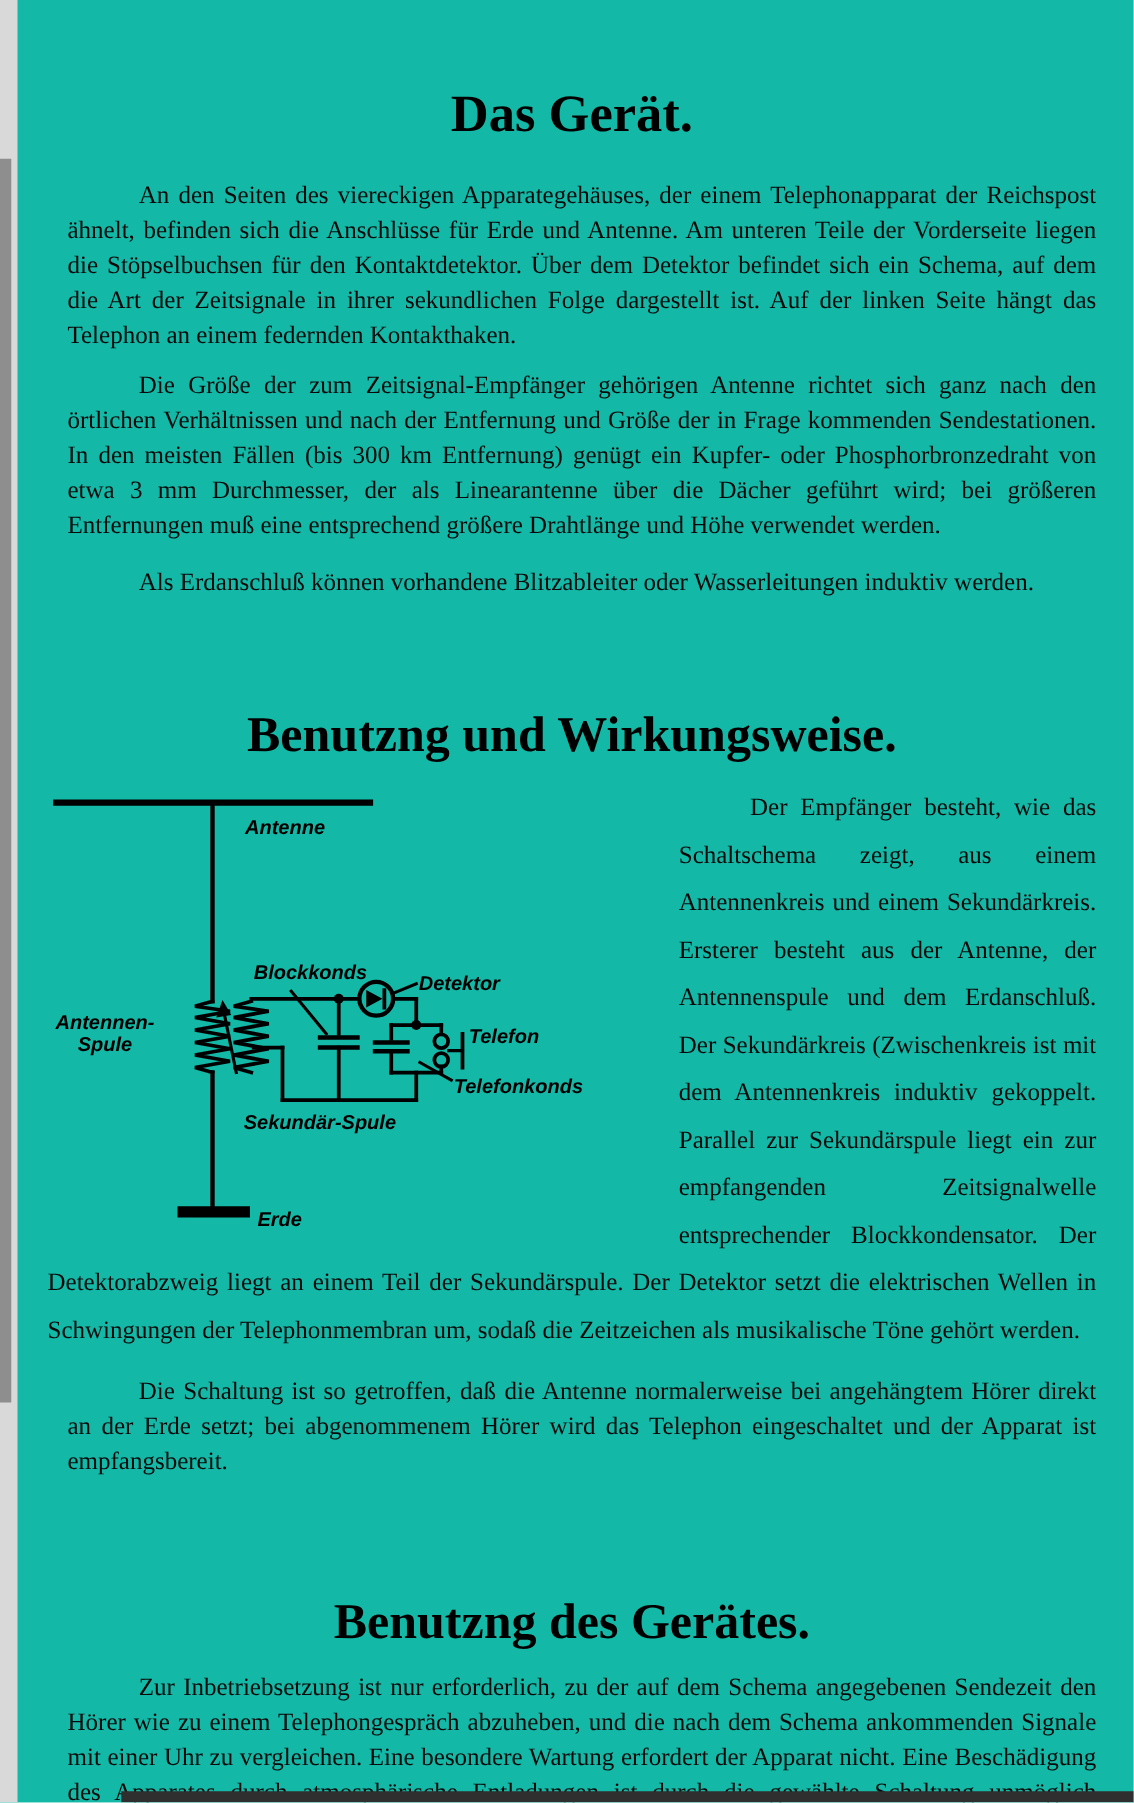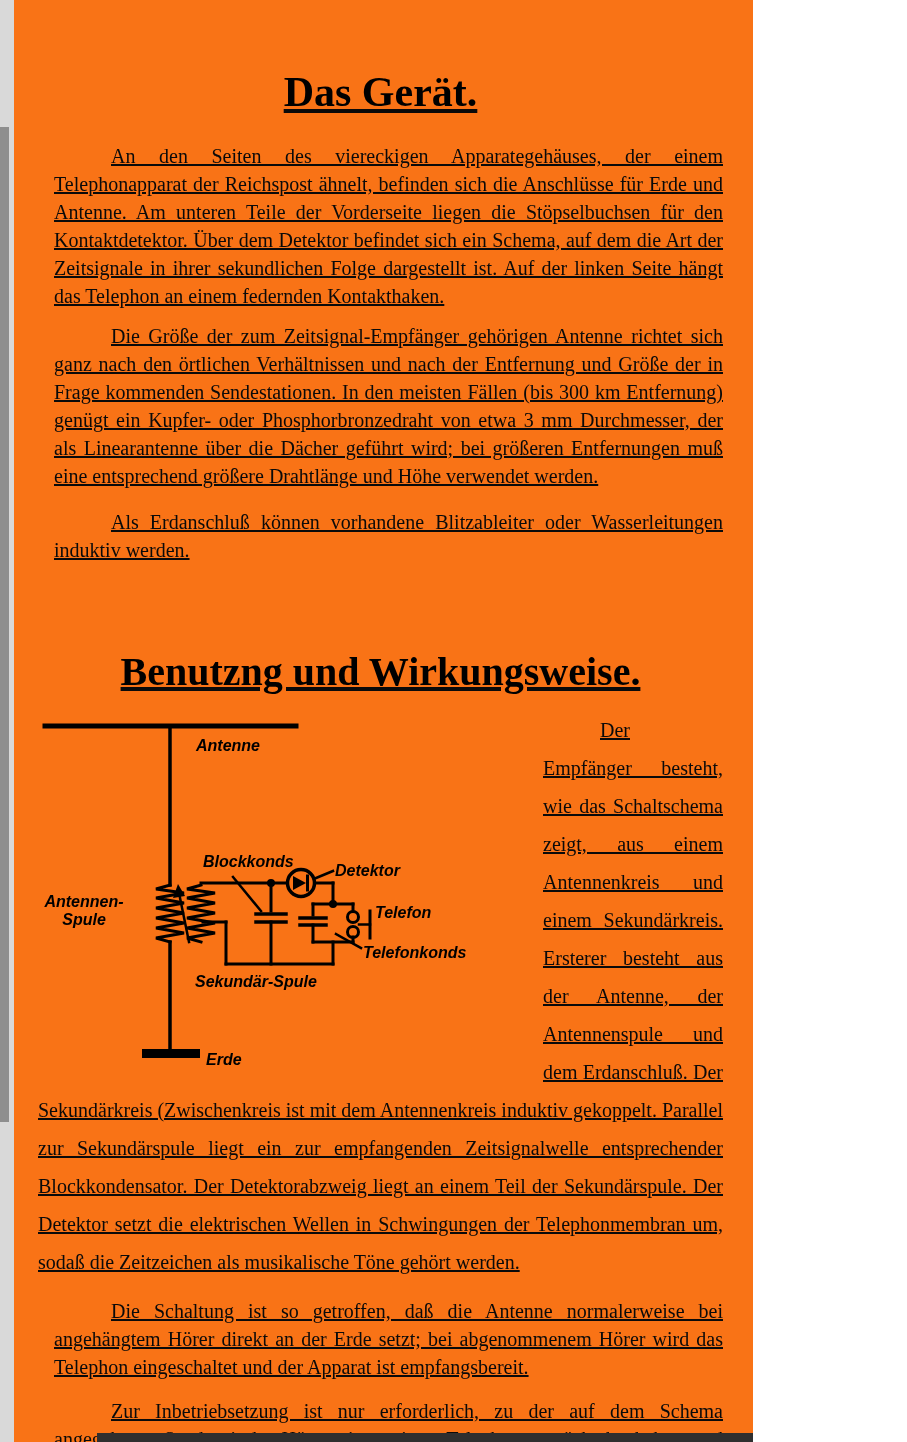--- a/index.html
+++ b/index.html
@@ -1,23 +1,22 @@
 <!DOCTYPE html>
 <html lang="de"><head>
 <meta charset="utf-8">
 <style>
   html,body{margin:0;padding:0;background:#ffffff;}
   .page{
     position:relative;
-    width:753px;height:1442px;
-    background:#f97316;
+    width:907px;height:1442px;
+    background:#14b8a6;
     overflow:hidden;
     font-family:"Liberation Serif", serif;
     color:#0a0a0a;
-    text-decoration:underline;
   }
   .edge-light{position:absolute;left:0;top:0;width:14px;height:1442px;background:#d9d9d9;}
   .edge-dark{position:absolute;left:0;top:127px;width:9px;height:995px;background:#8e8e8e;}
   .bottom-bar{position:absolute;left:97px;right:0;bottom:0;height:9px;background:#2f2f2f;}
   .content{position:relative;margin:0 30px 0 38px;}
   h1,h2{
     font-family:"Liberation Serif", serif;
     font-weight:700;
     text-align:center;
     color:#000;
@@ -134,19 +133,20 @@
         <text x="347" y="203">Telefon</text>
         <text x="335" y="243">Telefonkonds</text>
         <text x="167" y="272">Sekundär-Spule</text>
         <text x="178" y="350">Erde</text>
       </svg>
       <p class="flow">Der Empfänger besteht, wie das Schaltschema zeigt, aus einem Antennenkreis und einem Sekundärkreis. Ersterer besteht aus der Antenne, der Antennenspule und dem Erdanschluß. Der Sekundärkreis (Zwischenkreis ist mit dem Antennenkreis induktiv gekoppelt. Parallel zur Sekundärspule liegt ein zur empfangenden Zeitsignalwelle entsprechender Blockkondensator. Der Detektorabzweig liegt an einem Teil der Sekundärspule. Der Detektor setzt die elektrischen Wellen in Schwingungen der Telephonmembran um, sodaß die Zeitzeichen als musikalische Töne gehört werden.</p>
     </div>
 
     <p class="body after-diagram">Die Schaltung ist so getroffen, daß die Antenne normalerweise bei angehängtem Hörer direkt an der Erde setzt; bei abgenommenem Hörer wird das Telephon eingeschaltet und der Apparat ist empfangsbereit.</p>
 
+    <h2 class="h-benutzung">Benutzng des Gerätes.</h2>
 
     <p class="body last">Zur Inbetriebsetzung ist nur erforderlich, zu der auf dem Schema angegebenen Sendezeit den Hörer wie zu einem Telephongespräch abzuheben, und die nach dem Schema ankommenden Signale mit einer Uhr zu vergleichen. Eine besondere Wartung erfordert der Apparat nicht. Eine Beschädigung des Apparates durch atmosphärische Entladungen ist durch die gewählte Schaltung unmöglich gemacht.</p>
 
   </div>
 
   <div class="bottom-bar"></div>
 </div>
 
 </body></html>

